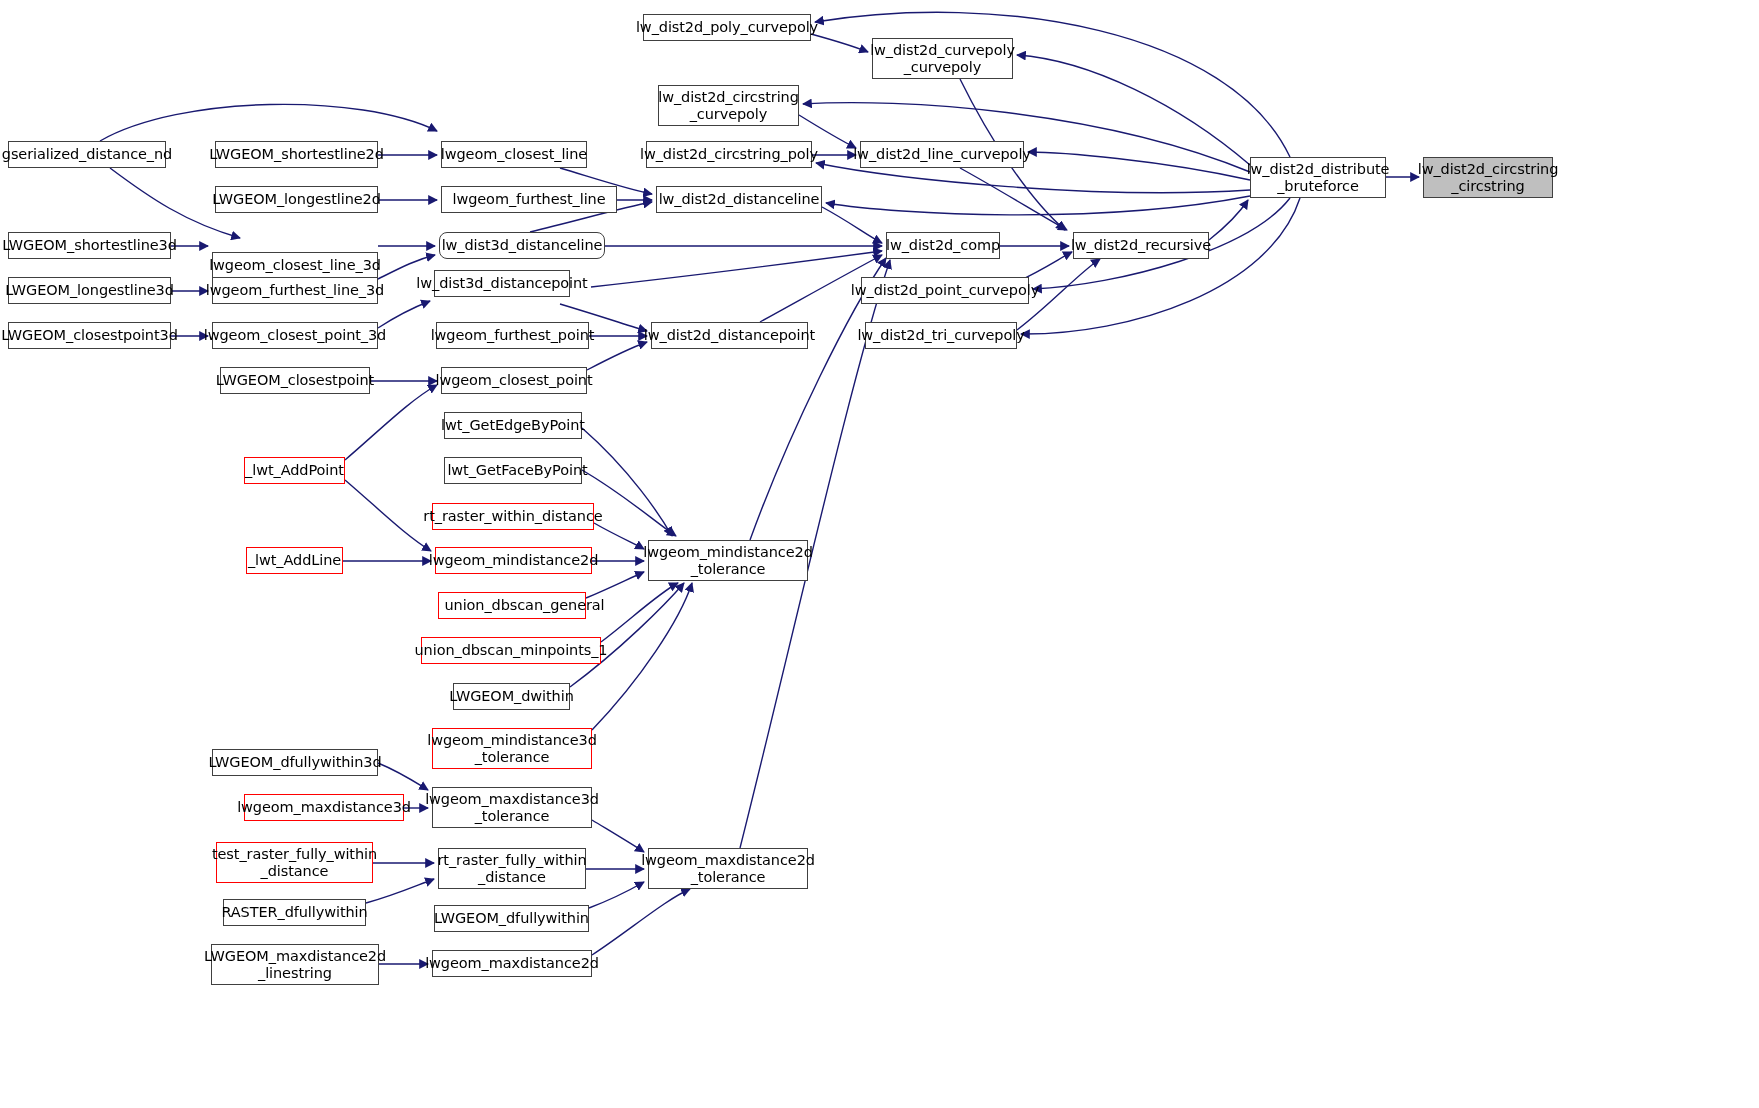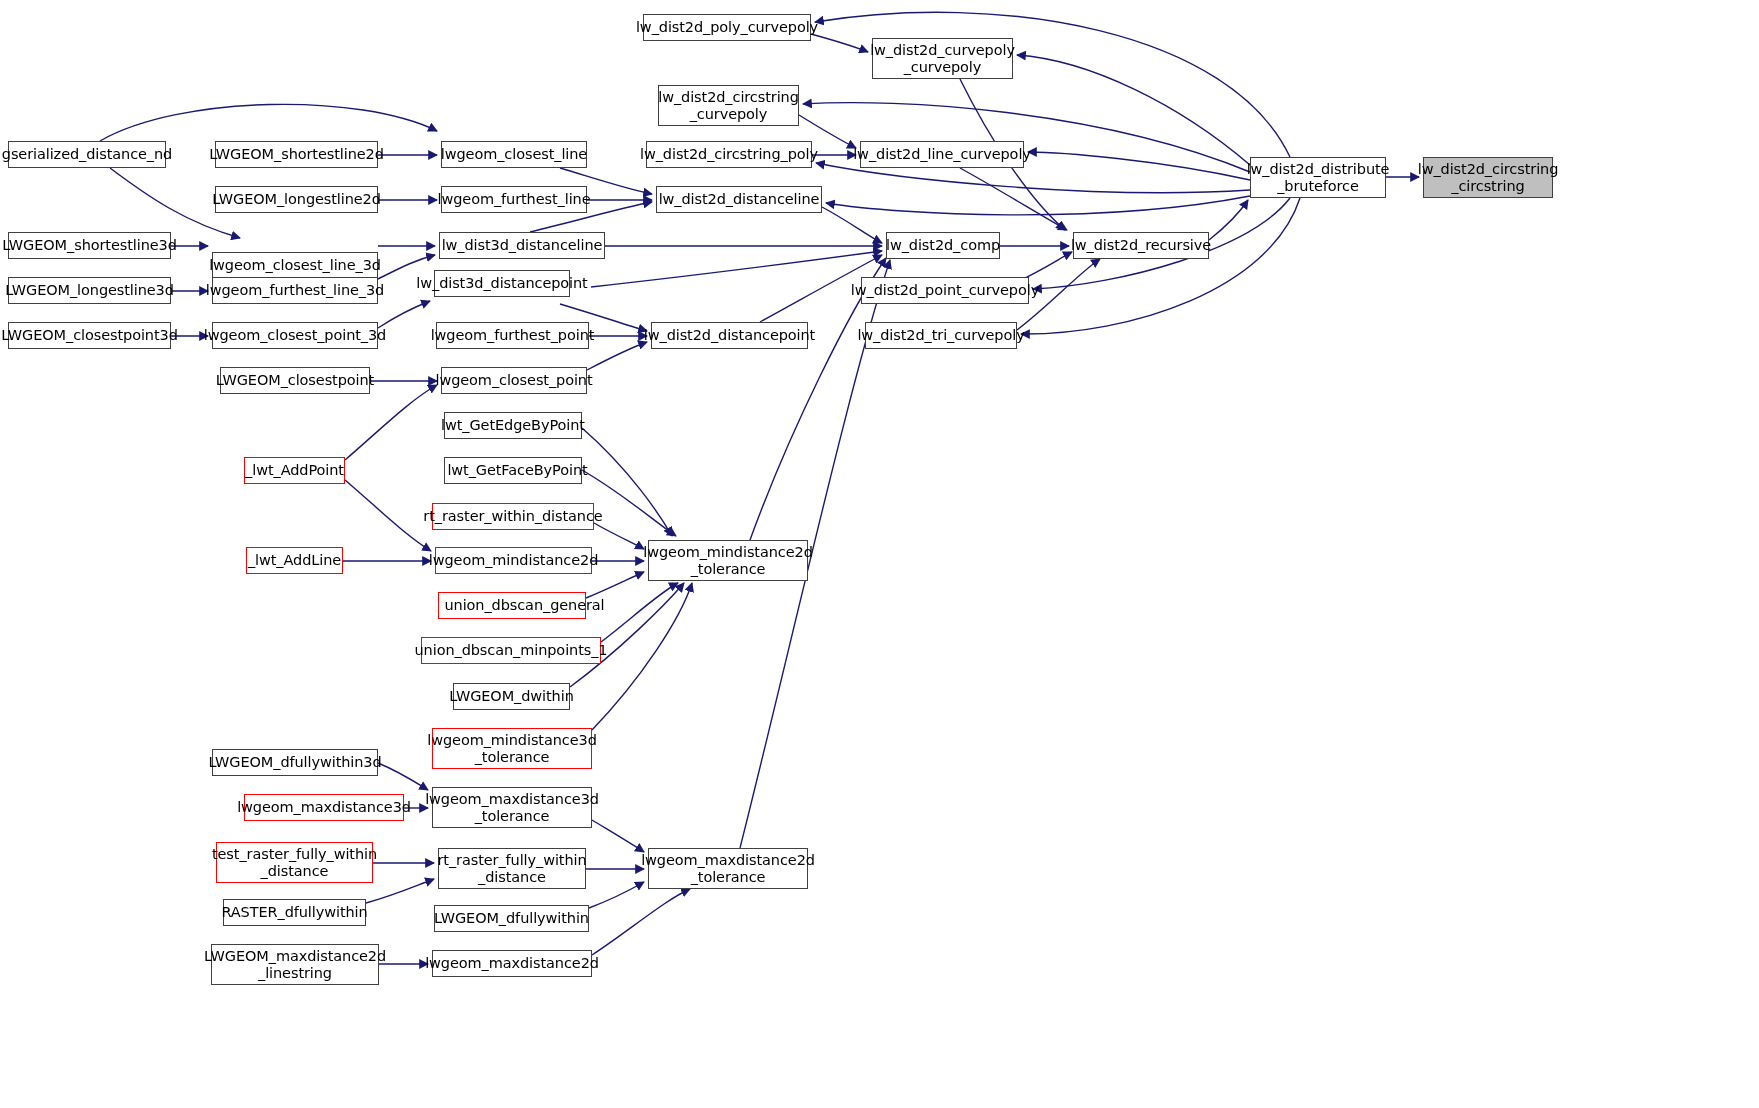--- a/index.html
+++ b/index.html
@@ -105,25 +105,25 @@
         <path d="M 1290 198 C 1250 250, 1120 285, 1033 289" marker-end="url(#arrow)" stroke="#191970"></path>
         <path d="M 1300 198 C 1270 290, 1130 335, 1021 334" marker-end="url(#arrow)" stroke="#191970"></path>
         <path d="M 1386 177 L 1419 177" marker-end="url(#arrow)" stroke="#191970"></path>
       </g>
   </svg>
   <div id="node-layer">
       <div class="node" style="left: 8px; top: 141px; width: 158px; height: 27px;">gserialized_distance_nd</div>
       <div class="node" style="left: 215px; top: 141px; width: 163px; height: 27px;">LWGEOM_shortestline2d</div>
       <div class="node" style="left: 441px; top: 141px; width: 146px; height: 27px;">lwgeom_closest_line</div>
       <div class="node" style="left: 215px; top: 186px; width: 163px; height: 27px;">LWGEOM_longestline2d</div>
-      <div class="node" style="left: 441px; top: 186px; width: 146px; height: 27px;">lwgeom_furthest_line</div>
+      <div class="node" style="left: 441px; top: 186px; width: 176px; height: 27px;">lwgeom_furthest_line</div>
       <div class="node" style="left: 656px; top: 186px; width: 166px; height: 27px;">lw_dist2d_distanceline</div>
       <div class="node" style="left: 8px; top: 232px; width: 163px; height: 27px;">LWGEOM_shortestline3d</div>
       <div class="node" style="left: 212px; top: 232px; width: 166px; height: 27px; margin-top: 20px;">lwgeom_closest_line_3d</div>
-      <div class="node" style="left: 439px; top: 232px; width: 166px; height: 27px;">lw_dist3d_distanceline</div>
+      <div class="node" style="left: 439px; top: 232px; width: 166px; height: 27px; border-radius: 8px;">lw_dist3d_distanceline</div>
       <div class="node" style="left: 886px; top: 232px; width: 114px; height: 27px;">lw_dist2d_comp</div>
       <div class="node" style="left: 1073px; top: 232px; width: 136px; height: 27px;">lw_dist2d_recursive</div>
       <div class="node" style="left: 8px; top: 277px; width: 163px; height: 27px;">LWGEOM_longestline3d</div>
       <div class="node" style="left: 212px; top: 277px; width: 166px; height: 27px;">lwgeom_furthest_line_3d</div>
       <div class="node" style="left: 434px; top: 270px; width: 136px; height: 27px;">lw_dist3d_distancepoint</div>
       <div class="node" style="left: 861px; top: 277px; width: 168px; height: 27px;">lw_dist2d_point_curvepoly</div>
       <div class="node" style="left: 8px; top: 322px; width: 163px; height: 27px;">LWGEOM_closestpoint3d</div>
       <div class="node" style="left: 212px; top: 322px; width: 166px; height: 27px;">lwgeom_closest_point_3d</div>
       <div class="node" style="left: 436px; top: 322px; width: 153px; height: 27px;">lwgeom_furthest_point</div>
       <div class="node" style="left: 651px; top: 322px; width: 157px; height: 27px;">lw_dist2d_distancepoint</div>

